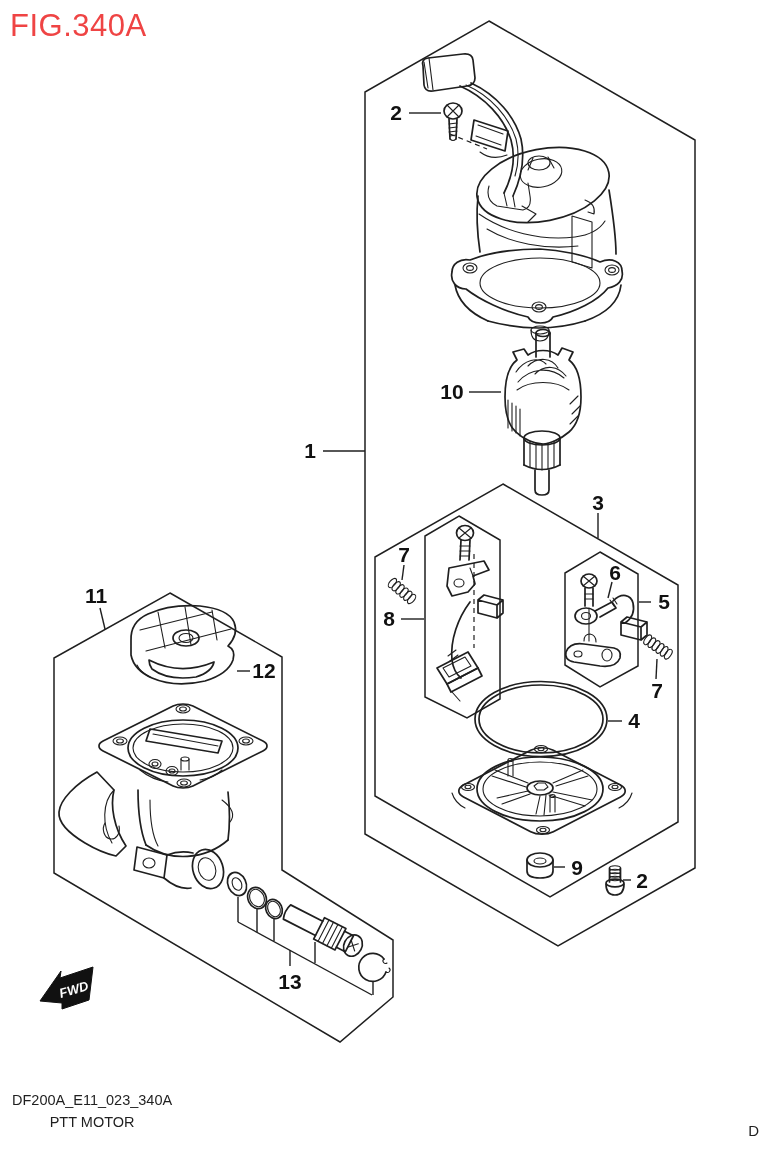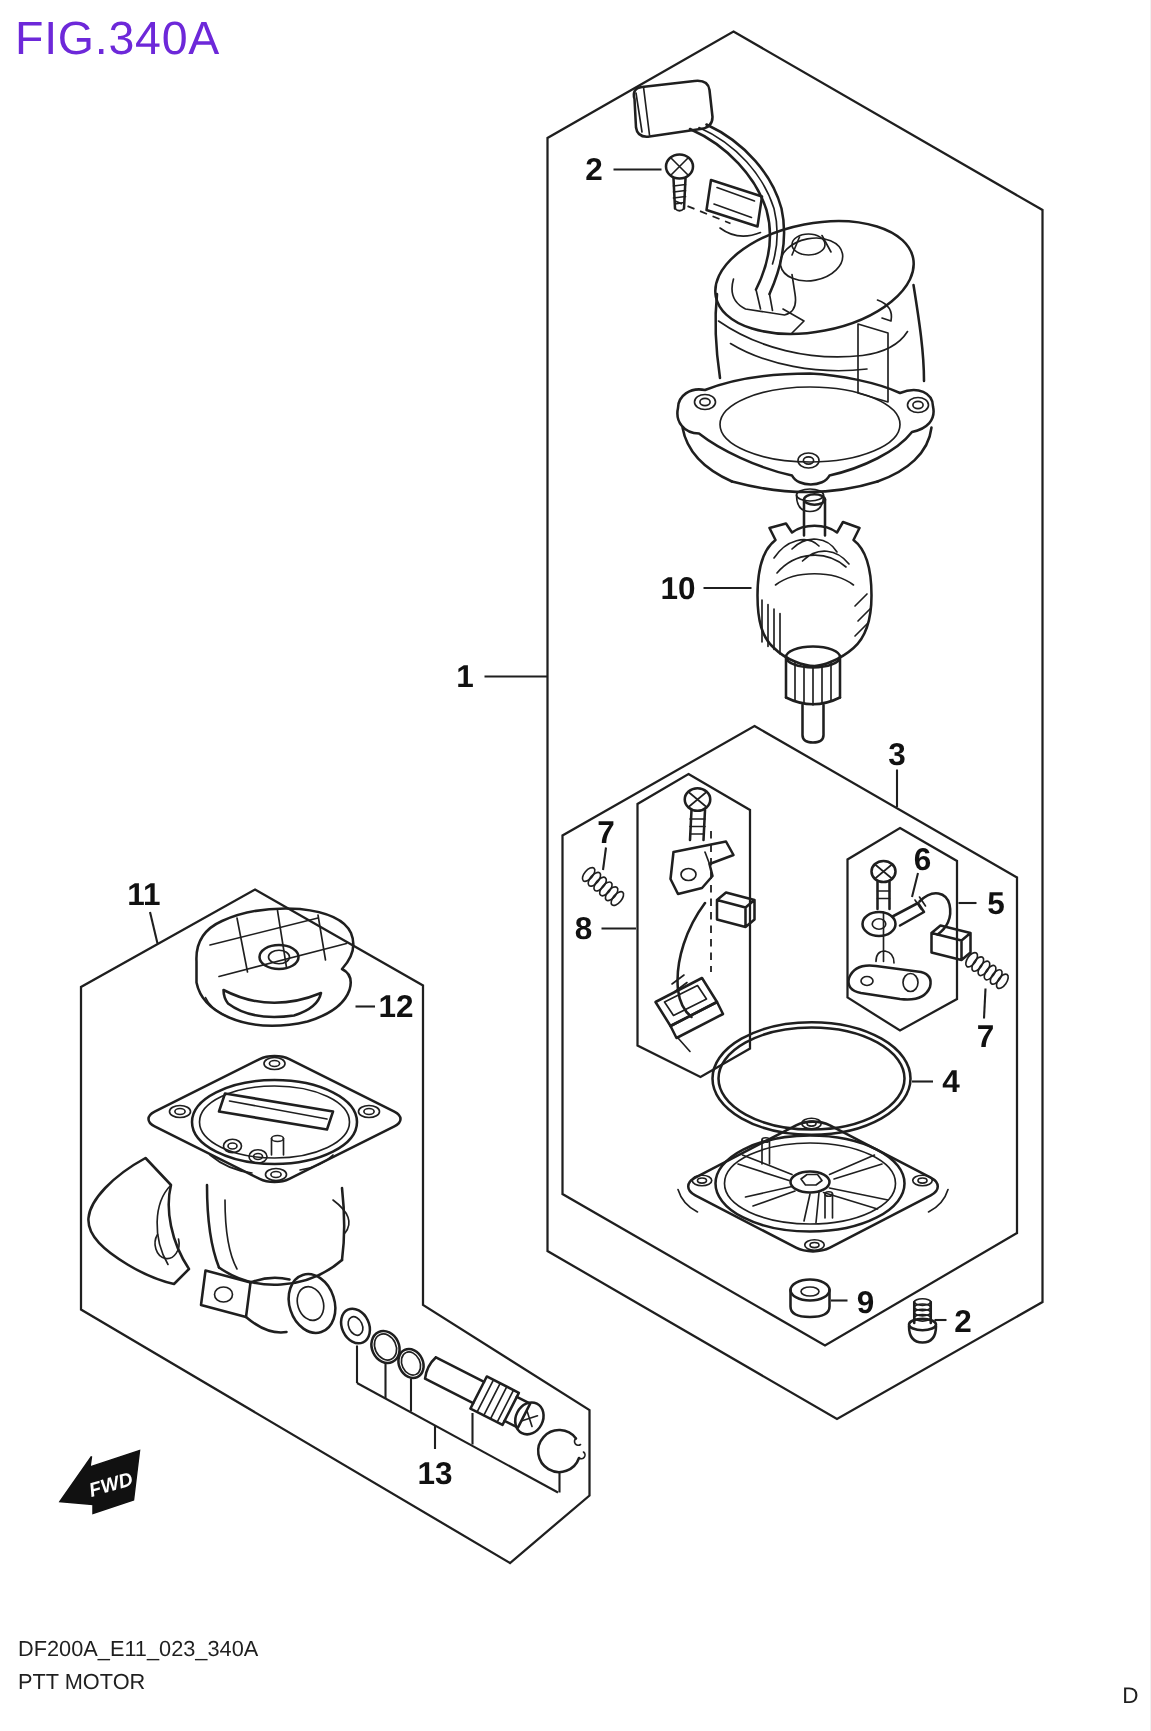--- a/index.html
+++ b/index.html
@@ -2,23 +2,23 @@
 <html><head>
 <meta charset="utf-8">
 <style>
   html,body{margin:0;padding:0;background:#e8e8e8;}
   .page{
     position:relative;width:767px;height:1154px;background:#ffffff;
     font-family:"Liberation Sans", sans-serif;color:#1a1a1a;overflow:hidden;
   }
   .fig-title{
     position:absolute;left:10px;top:8px;font-size:31px;letter-spacing:0.5px;
-    color:#6d28d9;
+    color:#ef4444;
   }
-  .footer{position:absolute;left:12px;top:1089px;font-size:14.5px;line-height:22px;color:#1f1f1f;}
+  .footer{position:absolute;left:12px;top:1089px;font-size:14.5px;line-height:22px;color:#1f1f1f;text-align:center;}
   .page-letter{position:absolute;right:8px;top:1122px;font-size:15px;color:#1f1f1f;}
   svg{position:absolute;left:0;top:0;}
   svg *{vector-effect:non-scaling-stroke;}
   .ln{fill:none;stroke:#1f1f1f;stroke-width:1.7;stroke-linecap:round;stroke-linejoin:round;}
   .ln2{fill:none;stroke:#1f1f1f;stroke-width:1.1;stroke-linecap:round;stroke-linejoin:round;}
   .box{fill:none;stroke:#1f1f1f;stroke-width:1.5;stroke-linejoin:miter;}
   .lead{fill:none;stroke:#1f1f1f;stroke-width:1.4;}
   .dash{fill:none;stroke:#1f1f1f;stroke-width:1.2;stroke-dasharray:5 4;}
   .callout{font-family:"Liberation Sans",sans-serif;font-size:21px;font-weight:700;fill:#111;text-anchor:middle;}
   .fwdtxt{font-family:"Liberation Sans",sans-serif;font-size:13px;font-weight:700;font-style:italic;fill:#ffffff;text-anchor:middle;}

